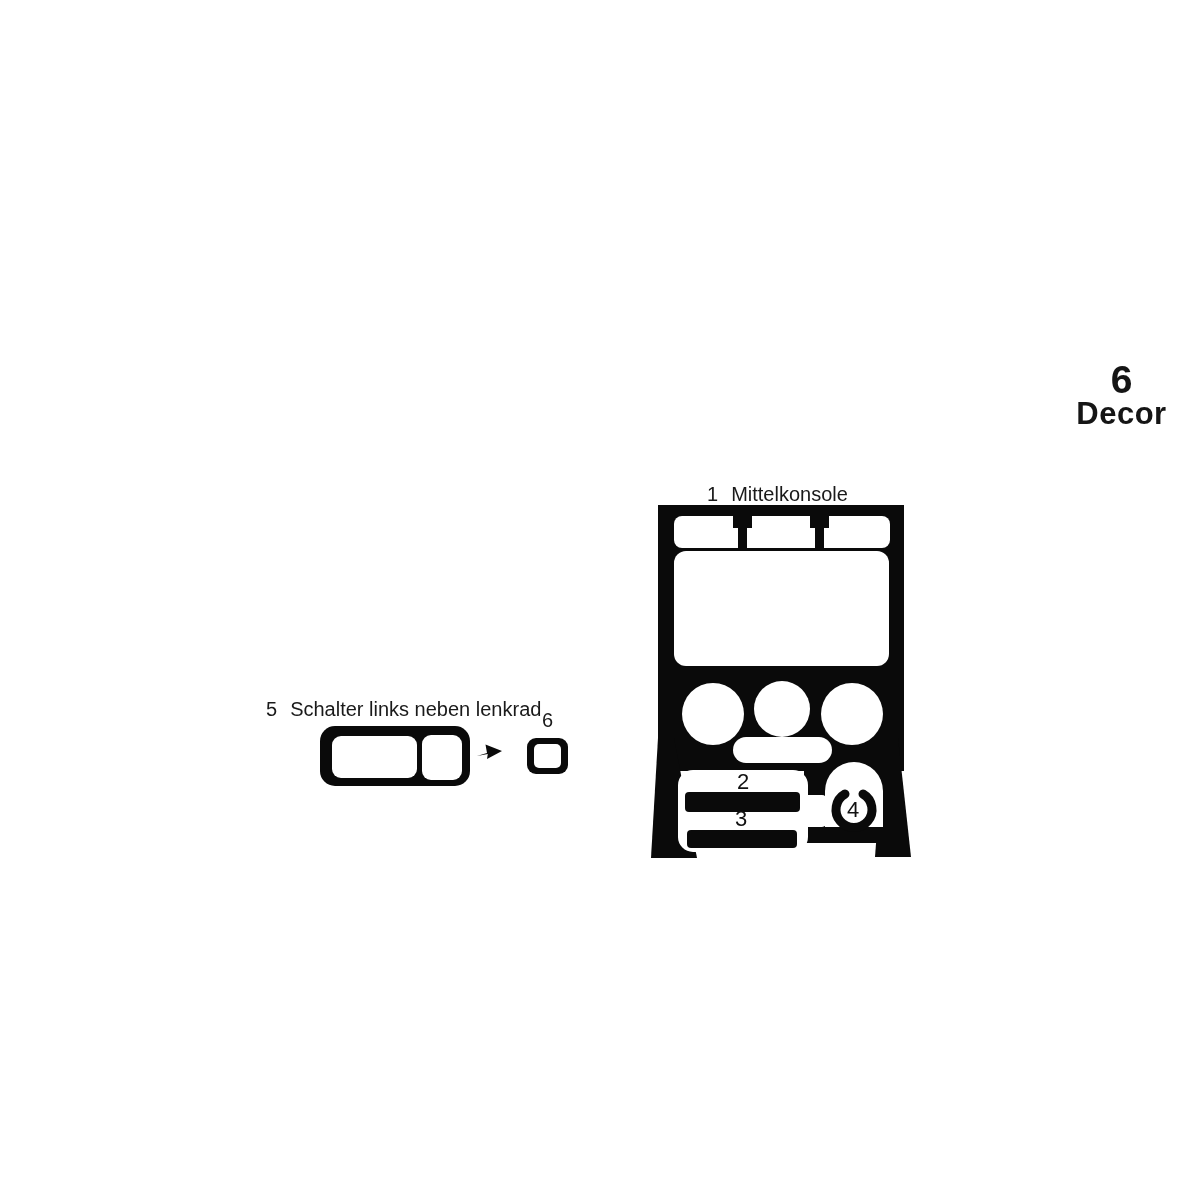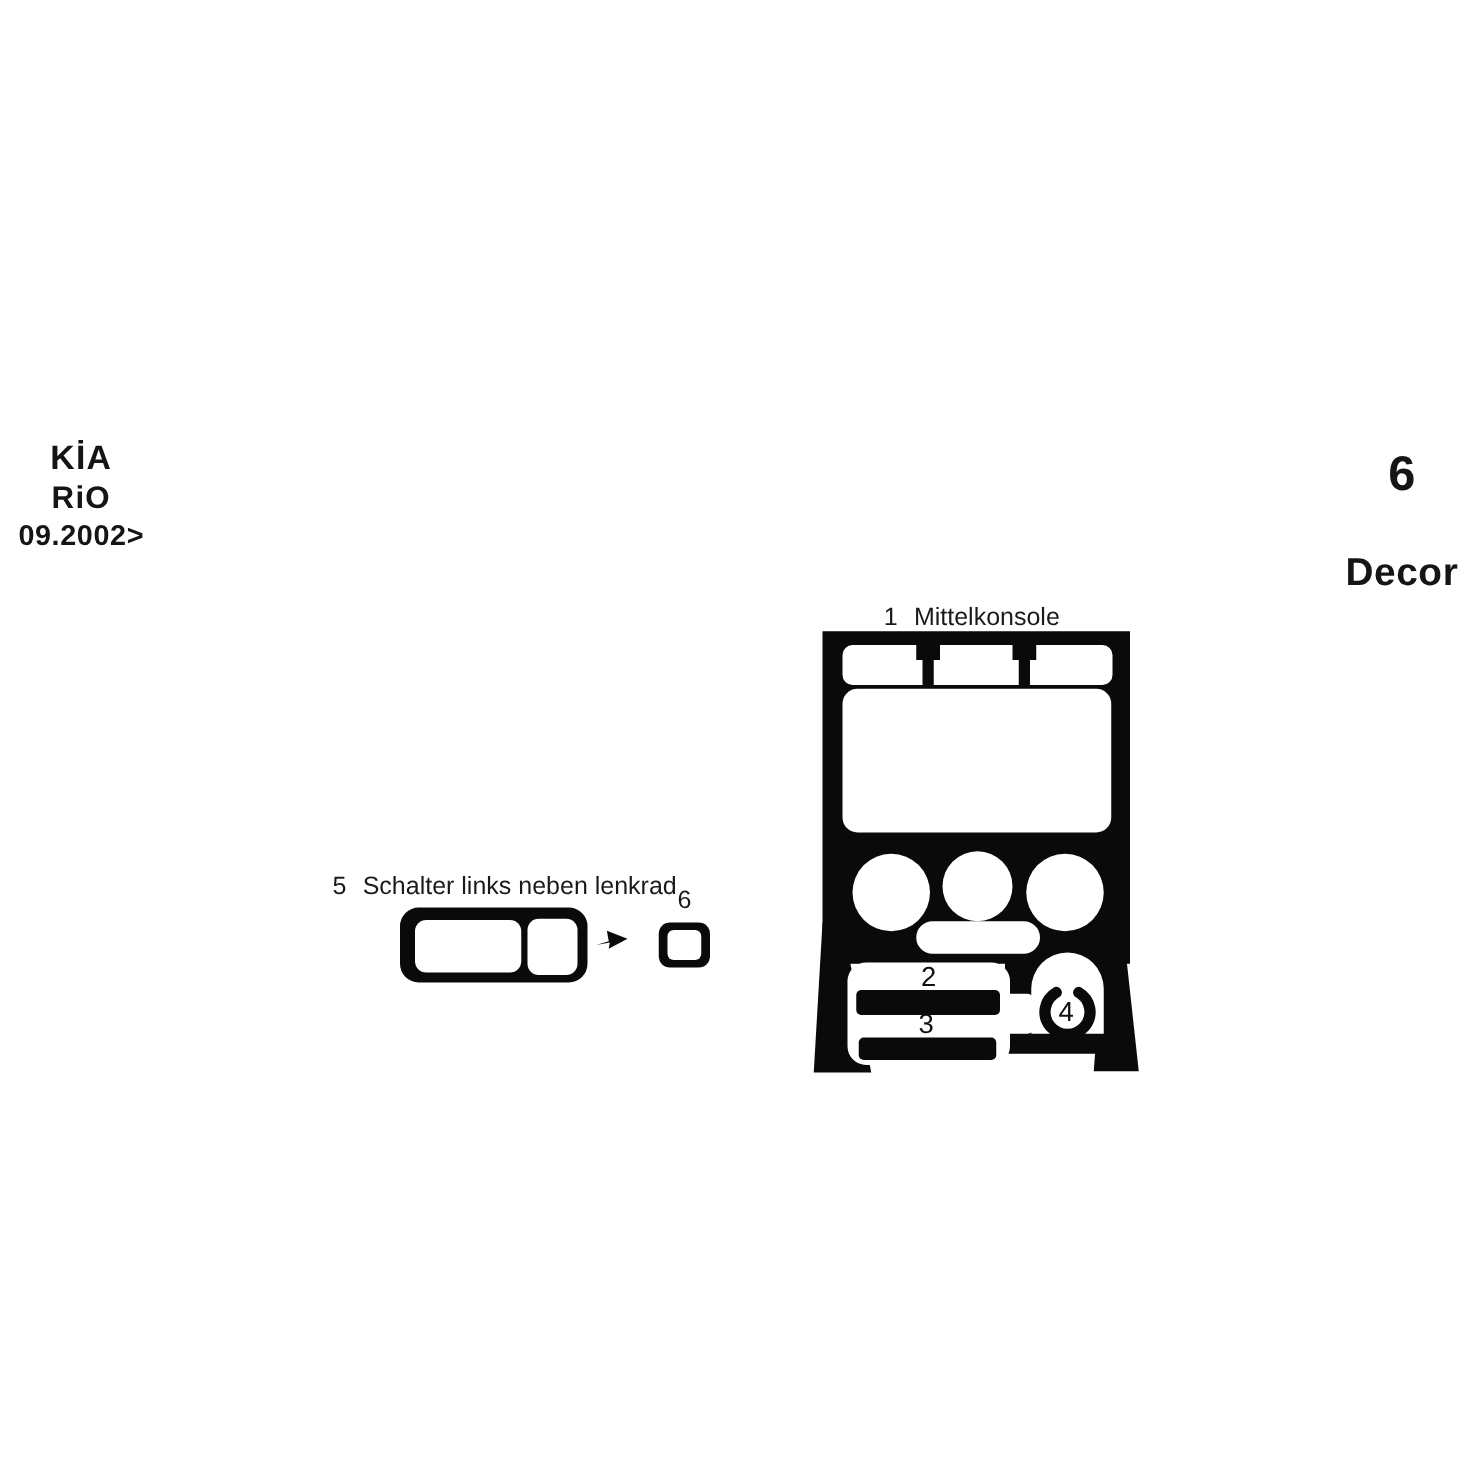--- a/index.html
+++ b/index.html
@@ -8,41 +8,36 @@
     overflow:hidden;font-family:"Liberation Sans",sans-serif;color:#1a1a1a;
   }
   
   .brand{position:absolute;left:12px;top:350px;width:106px;text-align:center;font-weight:bold;color:#151515;}
   .brand-make{font-size:27px;line-height:33px;letter-spacing:1px;}
   .brand-model{font-size:25px;line-height:31px;letter-spacing:1px;}
   .brand-year{font-size:23px;line-height:28px;letter-spacing:0.5px;}
   
   .kit{position:absolute;left:1063px;top:360px;width:117px;text-align:center;font-weight:bold;color:#151515;}
   .kit-count{font-size:39px;line-height:40px;}
-  .kit-label{font-size:31px;line-height:27px;letter-spacing:0.5px;margin-top:44px;}
+  .kit-label{font-size:31px;line-height:27px;letter-spacing:0.5px;}
   
   .plabel{position:absolute;font-size:20px;line-height:22px;color:#1a1a1a;display:flex;white-space:nowrap;}
   .plabel .num{margin-right:13px;}
   #lbl1{left:707px;top:483px;}
   #lbl5{left:266px;top:698px;}
   #lbl6{left:527px;top:709px;width:41px;display:block;text-align:center;}
   
   svg.diagram{position:absolute;left:0;top:0;width:1180px;height:1180px;}
   svg.diagram text{font-family:"Liberation Sans",sans-serif;font-size:22px;fill:#111;}
 </style>
 </head>
 <body>
 
 <div class="canvas">
 
-  <div class="brand">
-    <div class="brand-make">KİA</div>
-    <div class="brand-model">RiO</div>
-    <div class="brand-year">09.2002&gt;</div>
-  </div>
 
   <div class="kit">
     <div class="kit-count">6</div>
     <div class="kit-label">Decor</div>
   </div>
 
   <div class="plabel" id="lbl1">
     <span class="num">1</span>
     <span>Mittelkonsole</span>
   </div>

